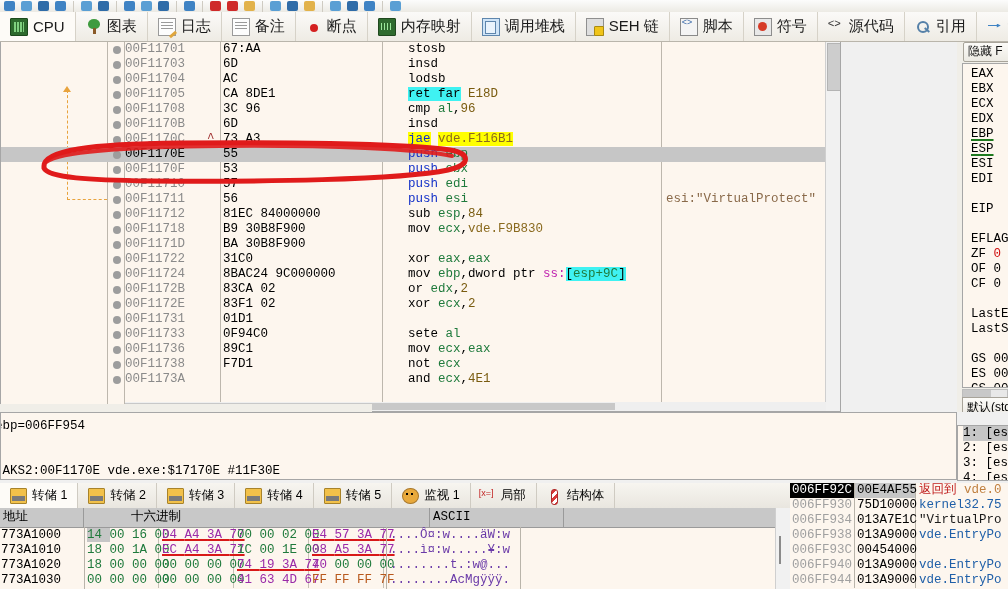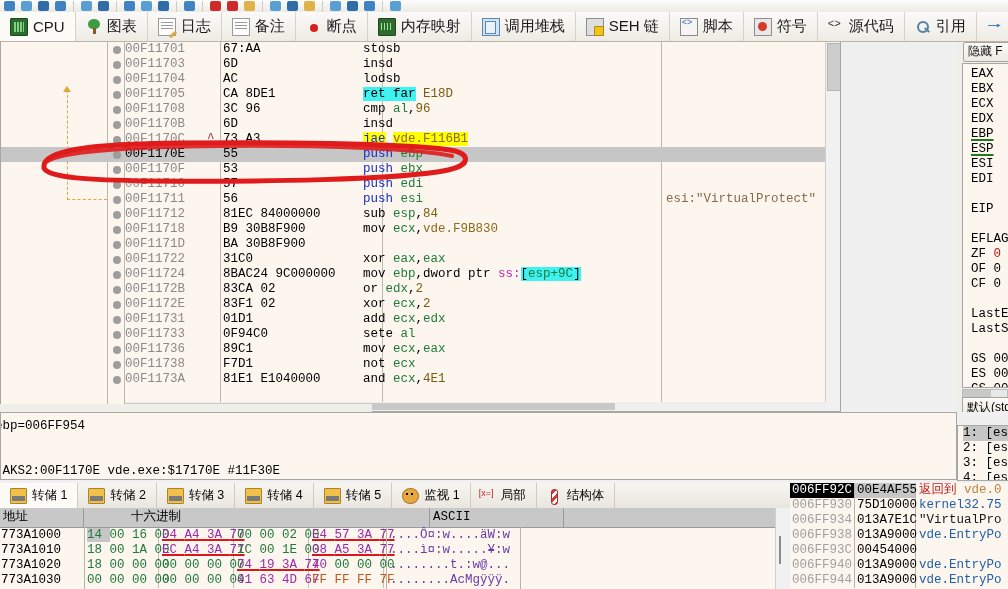--- a/index.html
+++ b/index.html
@@ -100,21 +100,21 @@
   }
   .dis-rows{position:absolute;left:0;top:0;right:0;font-family:"Liberation Mono",monospace;font-size:12.5px;}
   .row{height:15px;line-height:15px;white-space:nowrap;position:relative;}
   .row.sel{background:#c6c6c6;}
   .bpdot{position:absolute;left:112px;top:4px;width:8px;height:8px;border-radius:50%;
      background:#9d9d9d;}
   .vline{position:absolute;top:0;width:1px;height:100%;background:#bdb7ad;}
   .col-addr{position:absolute;left:124px;width:88px;color:#8a8a8a;}
   .row.sel .col-addr{color:#000;}
   .col-bytes{position:absolute;left:222px;width:160px;color:#000;}
-  .col-dis{position:absolute;left:362px;width:270px;}
+  .col-dis{position:absolute;left:407px;width:270px;}
   .col-cmt{position:absolute;left:665px;color:#8a6a4a;}
   .jmark{position:absolute;left:206px;color:#a03030;}
 
   .mn{color:#1330c8;}          
   .mn-dark{color:#000;}
   .reg{color:#1f7a3c;}
   .num{color:#7a5c10;}
   .sym{color:#8a6a1e;}
   .ptr{color:#000;}
   .ss{color:#c026b0;}
@@ -515,21 +515,20 @@
         <div class="row">
           <span class="bpdot"></span>
           <span class="col-addr">00F1172E</span>
           <span class="col-bytes">83F1 02</span>
           <span class="col-dis"><span class="mn-dark">xor</span><span class=""> </span><span class="reg">ecx</span><span class="mn-dark">,</span><span class="num">2</span></span>
         </div>
         <div class="row">
           <span class="bpdot"></span>
           <span class="col-addr">00F11731</span>
           <span class="col-bytes">01D1</span>
-          <span class="col-dis"><span class="mn-dark">add</span><span class=""> </span><span class="reg">ecx</span><span class="mn-dark">,</span><span class="reg">edx</span></span>
         </div>
         <div class="row">
           <span class="bpdot"></span>
           <span class="col-addr">00F11733</span>
           <span class="col-bytes">0F94C0</span>
           <span class="col-dis"><span class="mn-dark">sete</span><span class=""> </span><span class="reg">al</span></span>
         </div>
         <div class="row">
           <span class="bpdot"></span>
           <span class="col-addr">00F11736</span>
@@ -538,21 +537,20 @@
         </div>
         <div class="row">
           <span class="bpdot"></span>
           <span class="col-addr">00F11738</span>
           <span class="col-bytes">F7D1</span>
           <span class="col-dis"><span class="mn-dark">not</span><span class=""> </span><span class="reg">ecx</span></span>
         </div>
         <div class="row">
           <span class="bpdot"></span>
           <span class="col-addr">00F1173A</span>
-          <span class="col-bytes">81E1 E1040000</span>
           <span class="col-dis"><span class="mn-dark">and</span><span class=""> </span><span class="reg">ecx</span><span class="mn-dark">,</span><span class="num">4E1</span></span>
         </div>
       </div>
     <div class="dis-scroll">
         <div class="thumb"></div>
       </div>
     <div class="dis-hscroll">
         <div class="thumb"></div>
       </div>
   </div>

